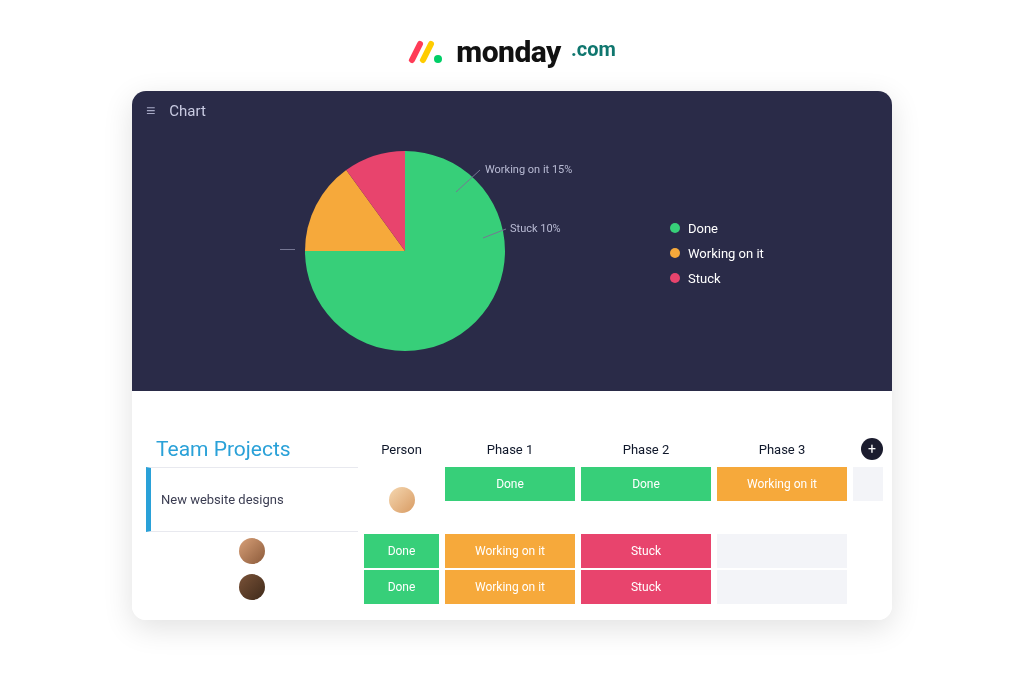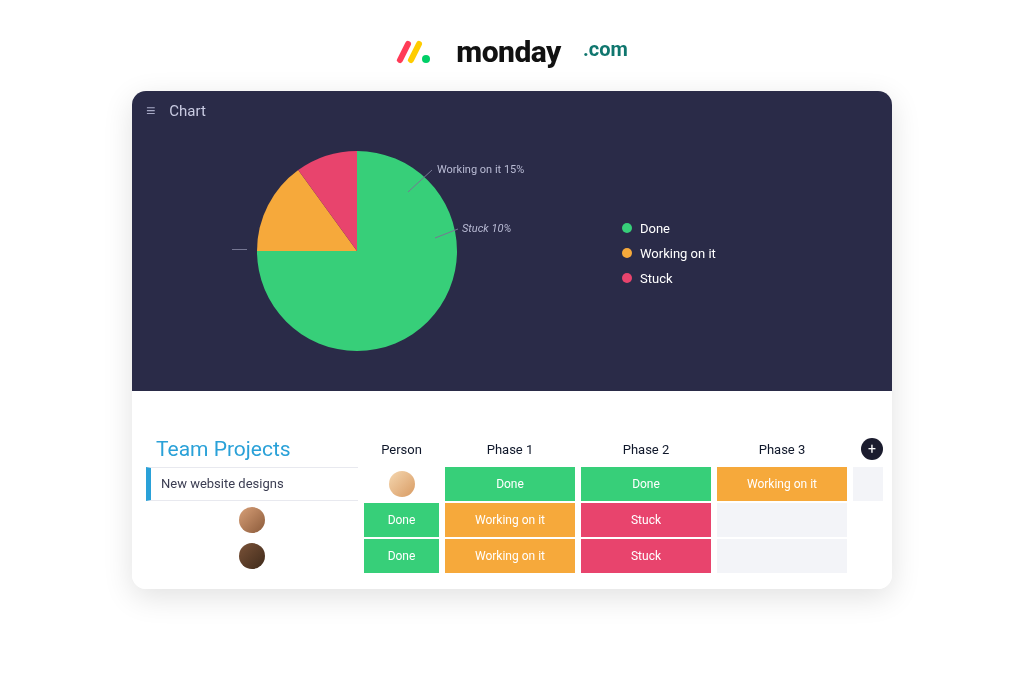--- a/index.html
+++ b/index.html
@@ -7,21 +7,21 @@
     font-family: -apple-system, BlinkMacSystemFont, "Segoe UI", Roboto, Helvetica, Arial, sans-serif;
     background: #fff;
     width: 1024px;
     height: 683px;
     overflow: hidden;
   }
   .logo-row {
     display: flex;
     align-items: center;
     justify-content: center;
-    gap: 22px;
+    gap: 10px;
     padding: 34px 0 22px;
   }
   .logo-mark { display: inline-flex; gap: 2px; align-items: flex-end; }
   .logo-word { font-weight: 800; font-size: 30px; letter-spacing: -0.5px; color: #111; }
   .logo-suffix { font-weight: 700; font-size: 20px; color: #0f766e; position: relative; top: -3px; }
 
   .app-window {
     width: 760px;
     margin: 0 auto;
     border-radius: 14px;
@@ -42,20 +42,21 @@
     padding: 10px 14px 0;
     color: #c9cbe2;
     font-size: 15px;
   }
   .chart-header .menu { font-size: 16px; color: #a7a9c5; cursor: pointer; }
   .chart-body {
     display: grid;
     grid-template-columns: 400px 1fr;
     align-items: center;
     height: calc(100% - 34px);
+    margin-left: 48px;
   }
   .pie-wrap {
     position: relative;
     padding-left: 115px;
   }
   .pie-tick-left {
     position: absolute;
     left: 100px;
     top: 108px;
     width: 15px;
@@ -100,21 +101,21 @@
     grid-template-columns: 212px 75px 130px 130px 130px 30px;
     align-items: stretch;
     gap: 6px;
     margin-bottom: 2px;
   }
   .task-cell {
     border-left: 5px solid #2aa1d8;
     background: #fff;
     border-top: 1px solid #e8e9ef;
     border-bottom: 1px solid #e8e9ef;
-    padding: 8px 10px;
+    padding: 24px 10px;
     font-size: 13px;
     color: #3b3d52;
   }
   .person-cell {
     display: flex; align-items: center; justify-content: center;
   }
   .avatar {
     width: 26px; height: 26px; border-radius: 50%;
     display: inline-block;
   }
@@ -151,21 +152,21 @@
     </div>
     <div class="chart-body">
       <div class="pie-wrap">
         <span class="pie-tick-left"></span>
         <svg id="pie-svg" width="220" height="220" viewBox="-110 -110 220 220">
             <path d="M0 0 L6.123233995736766e-15 -100 A100 100 0 1 1 -100 1.2246467991473532e-14 Z" fill="#37cf79"></path>
             <path d="M0 0 L-100 1.2246467991473532e-14 A100 100 0 0 1 -58.77852522924732 -80.90169943749473 Z" fill="#f6a93b"></path>
             <path d="M0 0 L-58.77852522924732 -80.90169943749473 A100 100 0 0 1 -1.8369701987210297e-14 -100 Z" fill="#e8446d"></path>
           </svg>
         <span class="slice-label" style="left:305px; top:22px;">Working on it 15%</span>
-        <span class="slice-label" style="left:330px; top:81px;font-style:italic;">Stuck 10%</span>
+        <span class="slice-label" style="left:330px; top:81px;">Stuck 10%</span>
         <svg style="position:absolute; left:0; top:0; pointer-events:none;" width="400" height="230">
           <line x1="276" y1="51" x2="300" y2="29" stroke="#767793" stroke-width="1"></line>
           <line x1="303" y1="97" x2="326" y2="88" stroke="#767793" stroke-width="1"></line>
         </svg>
       </div>
       <div class="legend" id="legend-box">
           <div class="legend-item">
             <span class="dot" style="background: rgb(55, 207, 121);"></span>
             <span>Done</span>
           </div>

